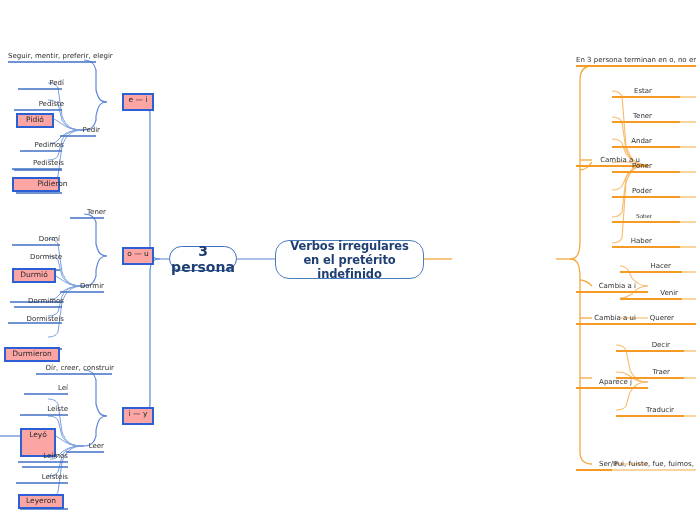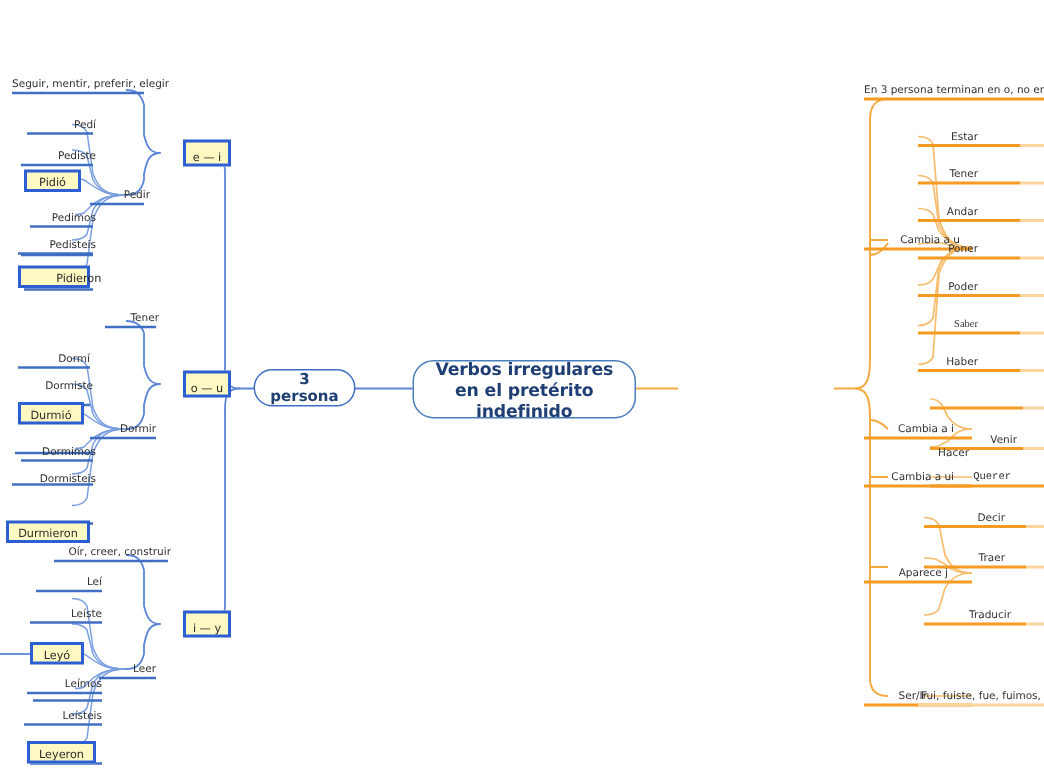--- a/index.html
+++ b/index.html
@@ -13,30 +13,30 @@
   .central{
     position:absolute;box-sizing:border-box;
     border:1.4px solid #4a7ebb;border-radius:16px;background:#fff;
     color:#1f3f74;font-weight:bold;font-size:11.5px;line-height:14px;
     display:flex;align-items:center;justify-content:center;text-align:center;
     padding:0 8px;letter-spacing:-0.1px;
   }
   .pill{
     position:absolute;box-sizing:border-box;background:#fff;
     border-radius:14px;display:flex;align-items:center;justify-content:center;
-    font-weight:bold;font-size:10px;text-align:center;padding:0 6px;
+    font-weight:bold;font-size:14px;text-align:center;padding:0 6px;
   }
   .pill.blue{border:1.3px solid #3f6fc4;color:#1f3f74;}
   .pill.orange{border:1.3px solid #f09a2e;color:#1f6b4a;}
 
   
   .tokbox{
-    position:absolute;box-sizing:border-box;background:#fef9c3;
+    position:absolute;box-sizing:border-box;background:#fca5a5;
     border:2px solid #2c5fd4;
-    display:flex;align-items:flex-end;justify-content:center;
+    display:flex;align-items:flex-start;justify-content:center;
     font-size:7.5px;color:#2a2a2a;white-space:nowrap;padding:0 3px;
   }
   
   .lbl{
     position:absolute;font-size:7px;color:#2f2f2f;white-space:nowrap;
     text-align:right;line-height:9px;
   }
   .lbl.dark{color:#333;}
 </style>
 </head>
@@ -278,21 +278,21 @@
   <div class="lbl" style="left:36px;top:364px;width:78px;">
     <span>Oír, creer, construir</span>
   </div>
   <div class="lbl" style="left:68px;top:442px;width:36px;">
     <span>Leer</span>
   </div>
   <div class="lbl" style="left:24px;top:384px;width:44px;">
     <span>Leí</span></div>
   <div class="lbl" style="left:20px;top:405px;width:48px;">
     <span>Leíste</span></div>
-  <div class="tokbox" style="left:20px;top:428px;width:36px;height:15px;">
+  <div class="tokbox" style="left:20px;top:428px;width:36px;height:29px;">
     <span>Leyó</span>
     </div>
   <div class="lbl" style="left:18px;top:452px;width:50px;">
     <span>Leímos</span></div>
   <div class="lbl" style="left:16px;top:473px;width:52px;">
     <span>Leísteis</span></div>
   <div class="tokbox" style="left:18px;top:494px;width:46px;height:15px;">
     <span>Leyeron</span>
     </div>
 
@@ -324,26 +324,26 @@
     <span>Andar</span></div>
   <div class="lbl dark" style="left:612px;top:162px;width:40px;">
     <span>Poner</span></div>
   <div class="lbl dark" style="left:612px;top:187px;width:40px;">
     <span>Poder</span></div>
   <div class="lbl dark" style="left:612px;top:212px;width:40px;font-family:Liberation Serif, serif;">
     <span>Saber</span></div>
   <div class="lbl dark" style="left:612px;top:237px;width:40px;">
     <span>Haber</span></div>
 
-  <div class="lbl dark" style="left:606px;top:262px;width:40px;margin-top:36px;">
+  <div class="lbl dark" style="left:631px;top:262px;width:40px;">
     <span>Hacer</span></div>
   <div class="lbl dark" style="left:638px;top:289px;width:40px;">
     <span>Venir</span></div>
 
-  <div class="lbl dark" style="left:630px;top:314px;width:44px;font-family:Liberation Mono, monospace;">
+  <div class="lbl dark" style="left:630px;top:314px;width:44px;">
     <span>Querer</span></div>
 
   <div class="lbl dark" style="left:630px;top:341px;width:40px;">
     <span>Decir</span></div>
   <div class="lbl dark" style="left:630px;top:368px;width:40px;">
     <span>Traer</span></div>
   <div class="lbl dark" style="left:628px;top:406px;width:46px;">
     <span>Traducir</span></div>
 
   <div class="lbl dark" style="left:614px;top:460px;width:92px;text-align:left;">

